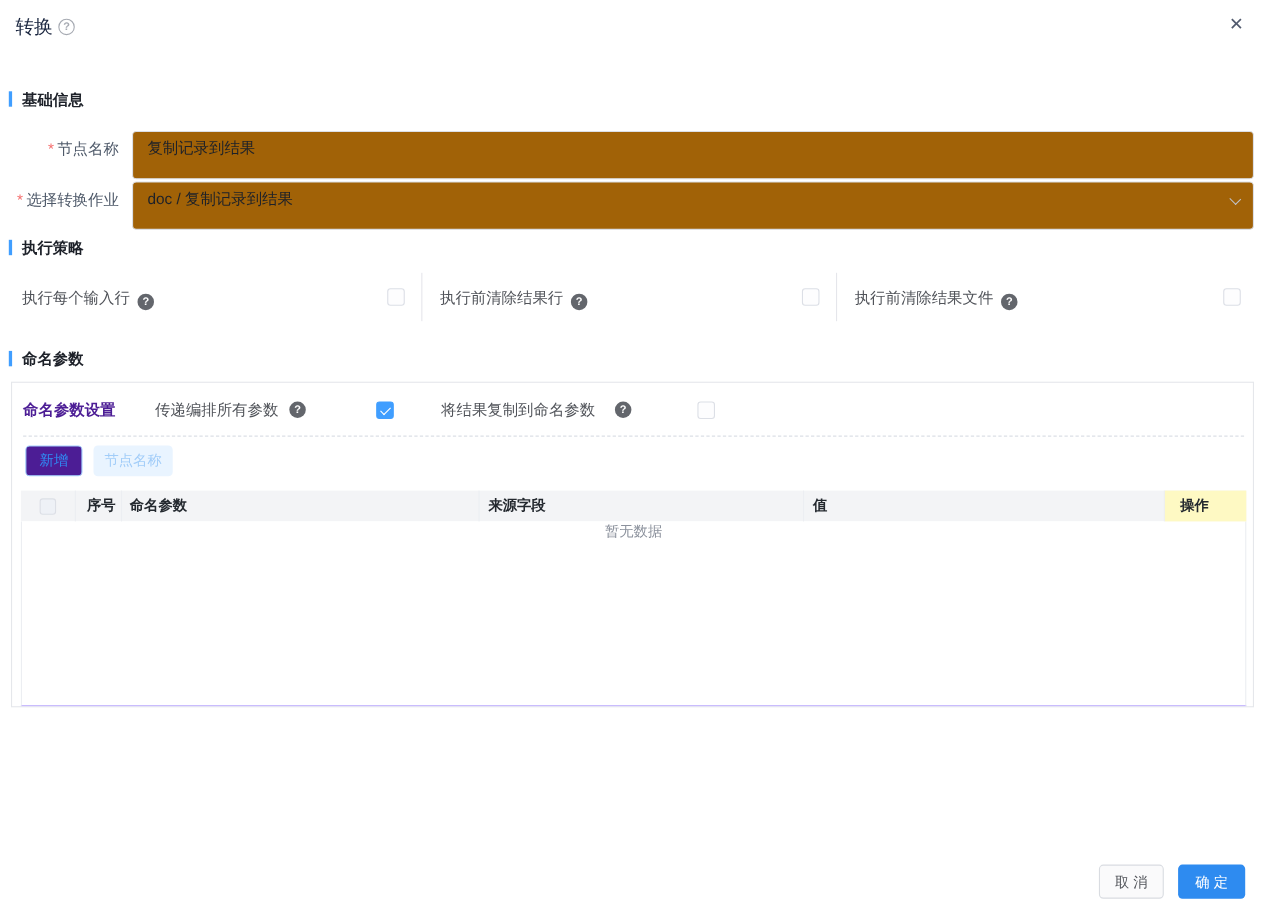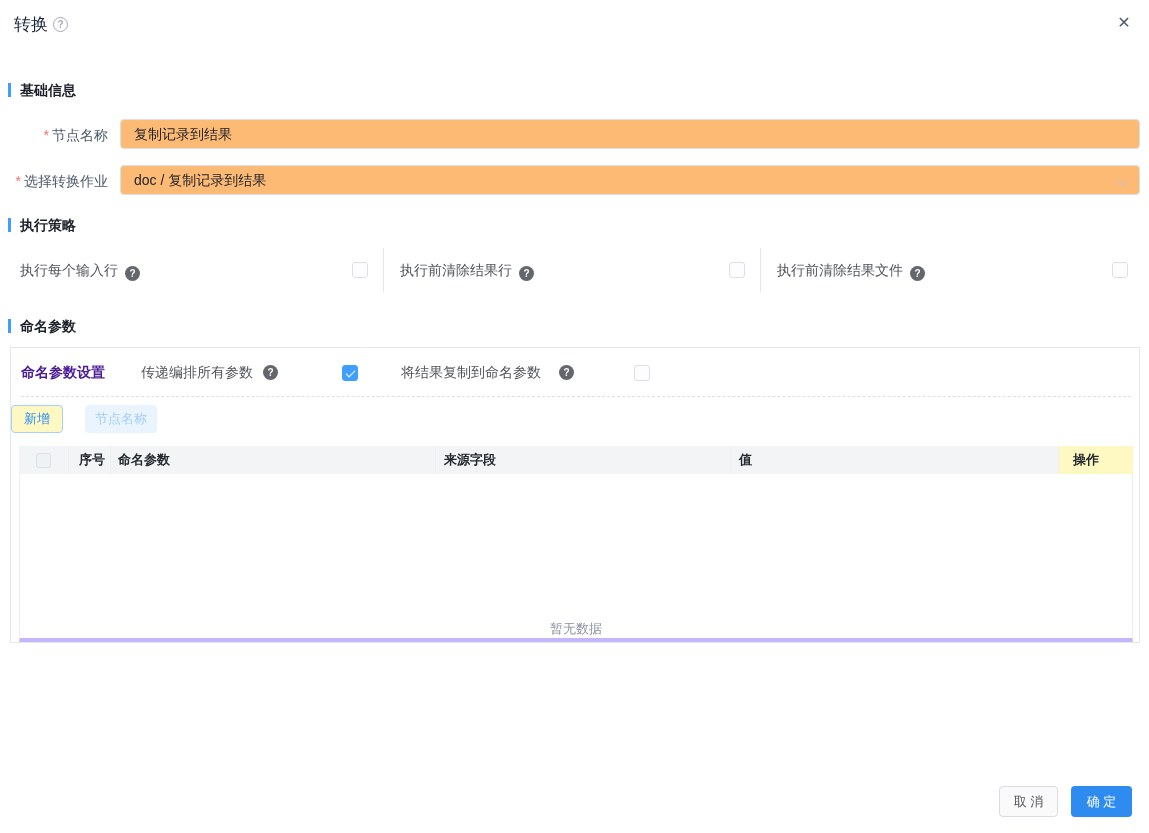--- a/index.html
+++ b/index.html
@@ -32,22 +32,22 @@
   #sec-params  { left:8px; top:318px; }
 
   
   .form-label {
     width:108px; text-align:right; font-size:14px; color:#4e5969; white-space:nowrap;
   }
   .req { color:#f56c6c; margin-right:3px; }
   #label-node { left:0; top:127px; }
   #label-job  { left:0; top:173px; }
   .field {
-    left:120px; width:1020px; height:30px; border:1px solid #dcdfe6; border-radius:4px;
-    background:#fdba74; font-size:14px; color:#1d2129; line-height:28px; padding:0 28px 12px 13px;
+    left:120px; width:1020px; height:44px; border:1px solid #dcdfe6; border-radius:4px;
+    background:#a16207; font-size:14px; color:#1d2129; line-height:28px; padding:0 28px 12px 13px;
     white-space:nowrap; overflow:hidden; cursor:text;
   }
   #field-node { top:119px; }
   #field-job  { top:165px; cursor:pointer; }
   .chevron-down {
     position:absolute; right:12px; top:11px; width:8px; height:8px;
     border-right:1.5px solid #c0c4cc; border-bottom:1.5px solid #c0c4cc;
     transform:rotate(45deg) scale(1,0.9); transform-origin:center;
   }
 
@@ -82,22 +82,22 @@
   #popt-lab-0 { position:absolute; left:130px; top:16px; }
   #popt-lab-1 { position:absolute; left:390px; top:16px; }
   #popt-help-0 { position:absolute; left:252px; top:17px; margin:0; }
   #popt-help-1 { position:absolute; left:548px; top:17px; margin:0; }
   #popt-cb-0 { left:331px; top:17px; }
   #popt-cb-1 { left:623px; top:17px; }
   .dash-divider { position:absolute; left:10px; top:48px; width:1110px; border-top:1px dashed #dcdfe6; }
 
   .btn { border-radius:4px; font-size:13px; text-align:center; cursor:pointer; }
   .btn-add {
-    position:absolute; left:0; top:57px; height:28px; line-height:26px; padding:0 12px;
-    background:#fef9c3; border:1px solid #a3d0fd; color:#2f8df5;
+    position:absolute; left:12px; top:57px; height:28px; line-height:26px; padding:0 12px;
+    background:#4c1d95; border:1px solid #a3d0fd; color:#2f8df5;
   }
   .btn-batch {
     position:absolute; left:74px; top:57px; height:28px; line-height:28px; padding:0 10px;
     background:#e9f4ff; border:none; color:#a2cdf9; cursor:not-allowed;
   }
 
   
   .ptable { position:absolute; left:8px; top:98px; width:1114px; }
   .thead { display:flex; height:28px; background:#f3f4f6; align-items:center; }
   .th { font-size:13px; font-weight:700; color:#24292f; height:28px; line-height:28px;
@@ -105,22 +105,22 @@
   .th:last-child { border-right:none; }
   .th-check { width:50px; display:flex; align-items:center; justify-content:center; }
   .th-check .cb { position:static; width:15px; height:15px; background:#eef1f6; }
   .th-idx   { width:42px;  padding-left:10px; }
   .th-name  { width:325px; padding-left:7px;  }
   .th-src   { width:295px; padding-left:8px;  }
   .th-val   { width:328px; padding-left:8px;  }
   .th-op    { width:74px;  padding-left:14px; background:#fef9c3; }
   .tbody {
     height:168px; border-left:1px solid #eceef2; border-right:1px solid #eceef2;
-    border-bottom:4px solid #c4b5fd; background:#fff;
-    display:flex; align-items:flex-end; justify-content:center;
+    border-bottom:1px solid #c4b5fd; background:#fff;
+    display:flex; align-items:flex-start; justify-content:center;
   }
   .empty-text { font-size:13px; color:#8b919c; }
 
   
   .btn-cancel {
     left:999px; top:786px; width:59px; height:31px; line-height:29px;
     background:#fafafb; border:1px solid #d9dce1; color:#51545a;
   }
   .btn-confirm {
     left:1071px; top:786px; width:61px; height:31px; line-height:31px;

